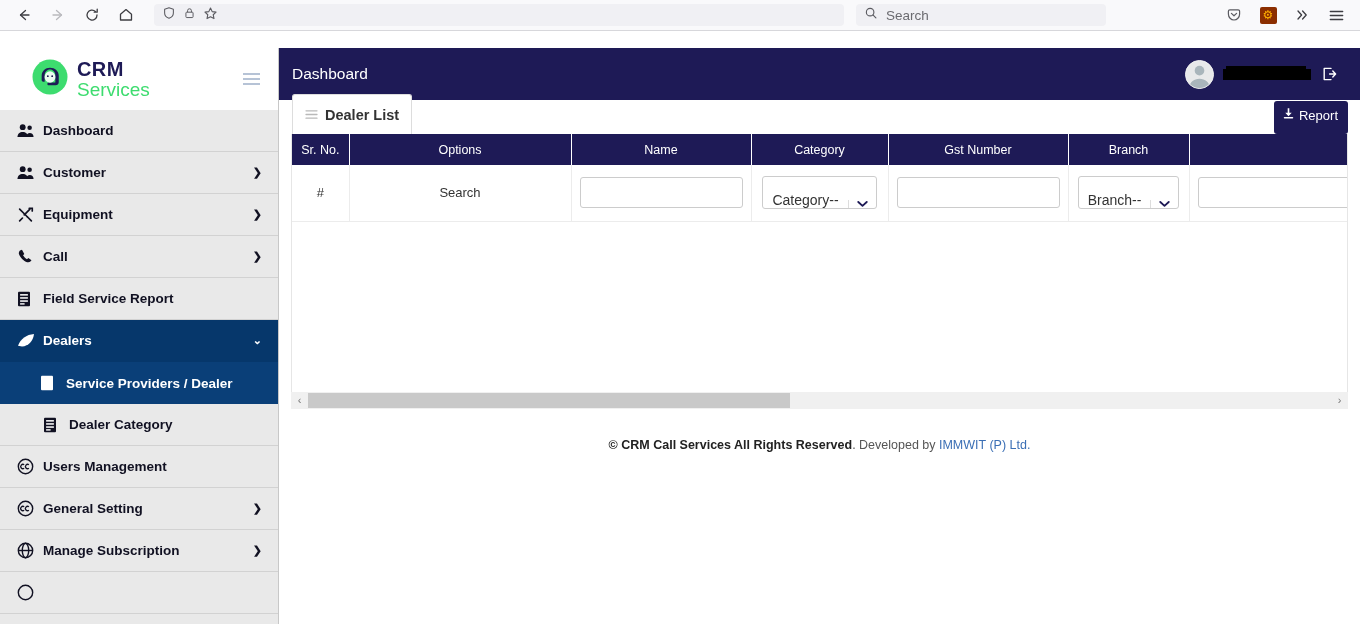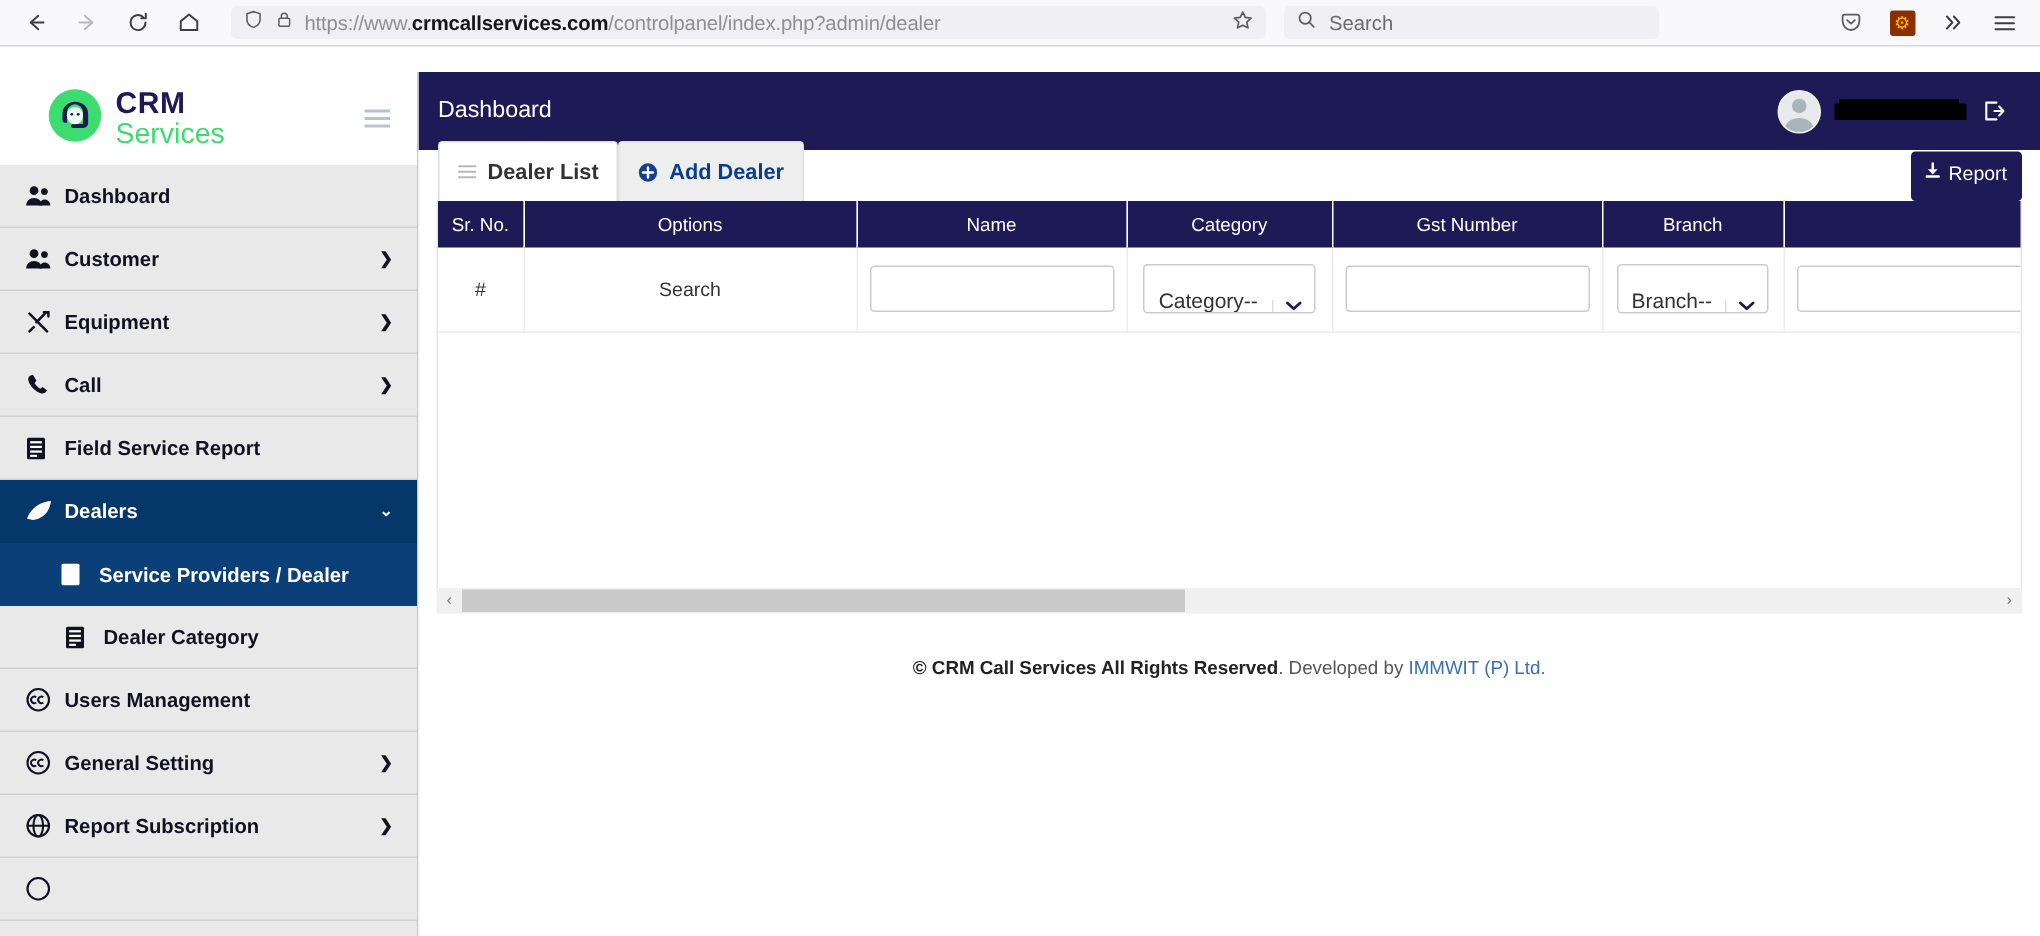--- a/index.html
+++ b/index.html
@@ -380,21 +380,20 @@
       <svg width="14" height="14" viewBox="0 0 16 16" fill="none" stroke="#5b5b61" stroke-width="1.2">
         <path d="M8 2 L13 3.6 V8 c0 3.2-2.6 5.2-5 6 -2.4-0.8-5-2.8-5-6 V3.6 Z" stroke-linejoin="round"></path>
       </svg>
     </span>
     <span>
       <svg width="13" height="14" viewBox="0 0 16 16" fill="none" stroke="#5b5b61" stroke-width="1.2">
         <rect x="3.6" y="7" width="8.8" height="6.6" rx="1"></rect>
         <path d="M5.6 7 V5.2 a2.4 2.4 0 0 1 4.8 0 V7"></path>
       </svg>
     </span>
-    <span id="urltext">https://www.<b>crmcallservices.com</b>/controlpanel/index.php?admin/dealer</span>
     <span class="star">
       <svg width="15" height="15" viewBox="0 0 16 16" fill="none" stroke="#5b5b61" stroke-width="1.2">
         <path d="M8 2.2 L9.8 6 l4.1 .5 -3 2.8 .8 4.1 L8 11.5 4.3 13.4 5.1 9.3 2.1 6.5 6.2 6 Z" stroke-linejoin="round"></path>
       </svg>
     </span>
   </div>
 
   <div id="searchbar">
     <span>
       <svg width="14" height="14" viewBox="0 0 16 16" fill="none" stroke="#5b5b61" stroke-width="1.3">
@@ -565,21 +564,21 @@
           <span class="caret">❯</span>
         </div>
         <div class="nav-item">
           <span class="nicon">
             <svg width="17" height="17" viewBox="0 0 18 18" fill="none" stroke="currentColor" stroke-width="1.5">
               <circle cx="9" cy="9" r="7.6"></circle>
               <ellipse cx="9" cy="9" rx="3.4" ry="7.6"></ellipse>
               <path d="M1.6 9 H16.4"></path>
             </svg>
           </span>
-          <span class="nlabel">Report Subscription</span>
+          <span class="nlabel">Manage Subscription</span>
           <span class="caret">❯</span>
         </div>
         <div class="nav-item">
           <span class="nicon">
             <svg width="17" height="17" viewBox="0 0 18 18" fill="none" stroke="currentColor" stroke-width="1.5">
               <circle cx="9" cy="9" r="7.6"></circle>
             </svg>
           </span>
           <span class="nlabel"></span>
         </div>
@@ -608,29 +607,20 @@
     </div>
 
     <div id="tabstrip">
       <div class="tab active">
         <span class="tabicon">
           <svg width="13" height="11" viewBox="0 0 14 12" stroke="#b9b9b9" stroke-width="1.4">
             <path d="M1 2 H13 M1 6 H13 M1 10 H13" stroke-linecap="round"></path>
           </svg>
         </span>
         <span>Dealer List</span>
-      </div>
-      <div class="tab inactive">
-        <span class="tabicon">
-          <svg width="14" height="14" viewBox="0 0 16 16">
-            <circle cx="8" cy="8" r="7" fill="#153f8a"></circle>
-            <path d="M8 4.2 V11.8 M4.2 8 H11.8" stroke="#ffffff" stroke-width="1.9" stroke-linecap="round"></path>
-          </svg>
-        </span>
-        <span>Add Dealer</span>
       </div>
       <div id="report-btn">
         <span>
           <svg width="13" height="13" viewBox="0 0 16 16" fill="#ffffff">
             <path d="M7 1.6 H9 V7.2 H12 L8 11.4 L4 7.2 H7 Z"></path>
             <rect x="2.2" y="12.2" width="11.6" height="1.9" rx="0.8"></rect>
           </svg>
         </span>
         <span>Report</span>
       </div>

